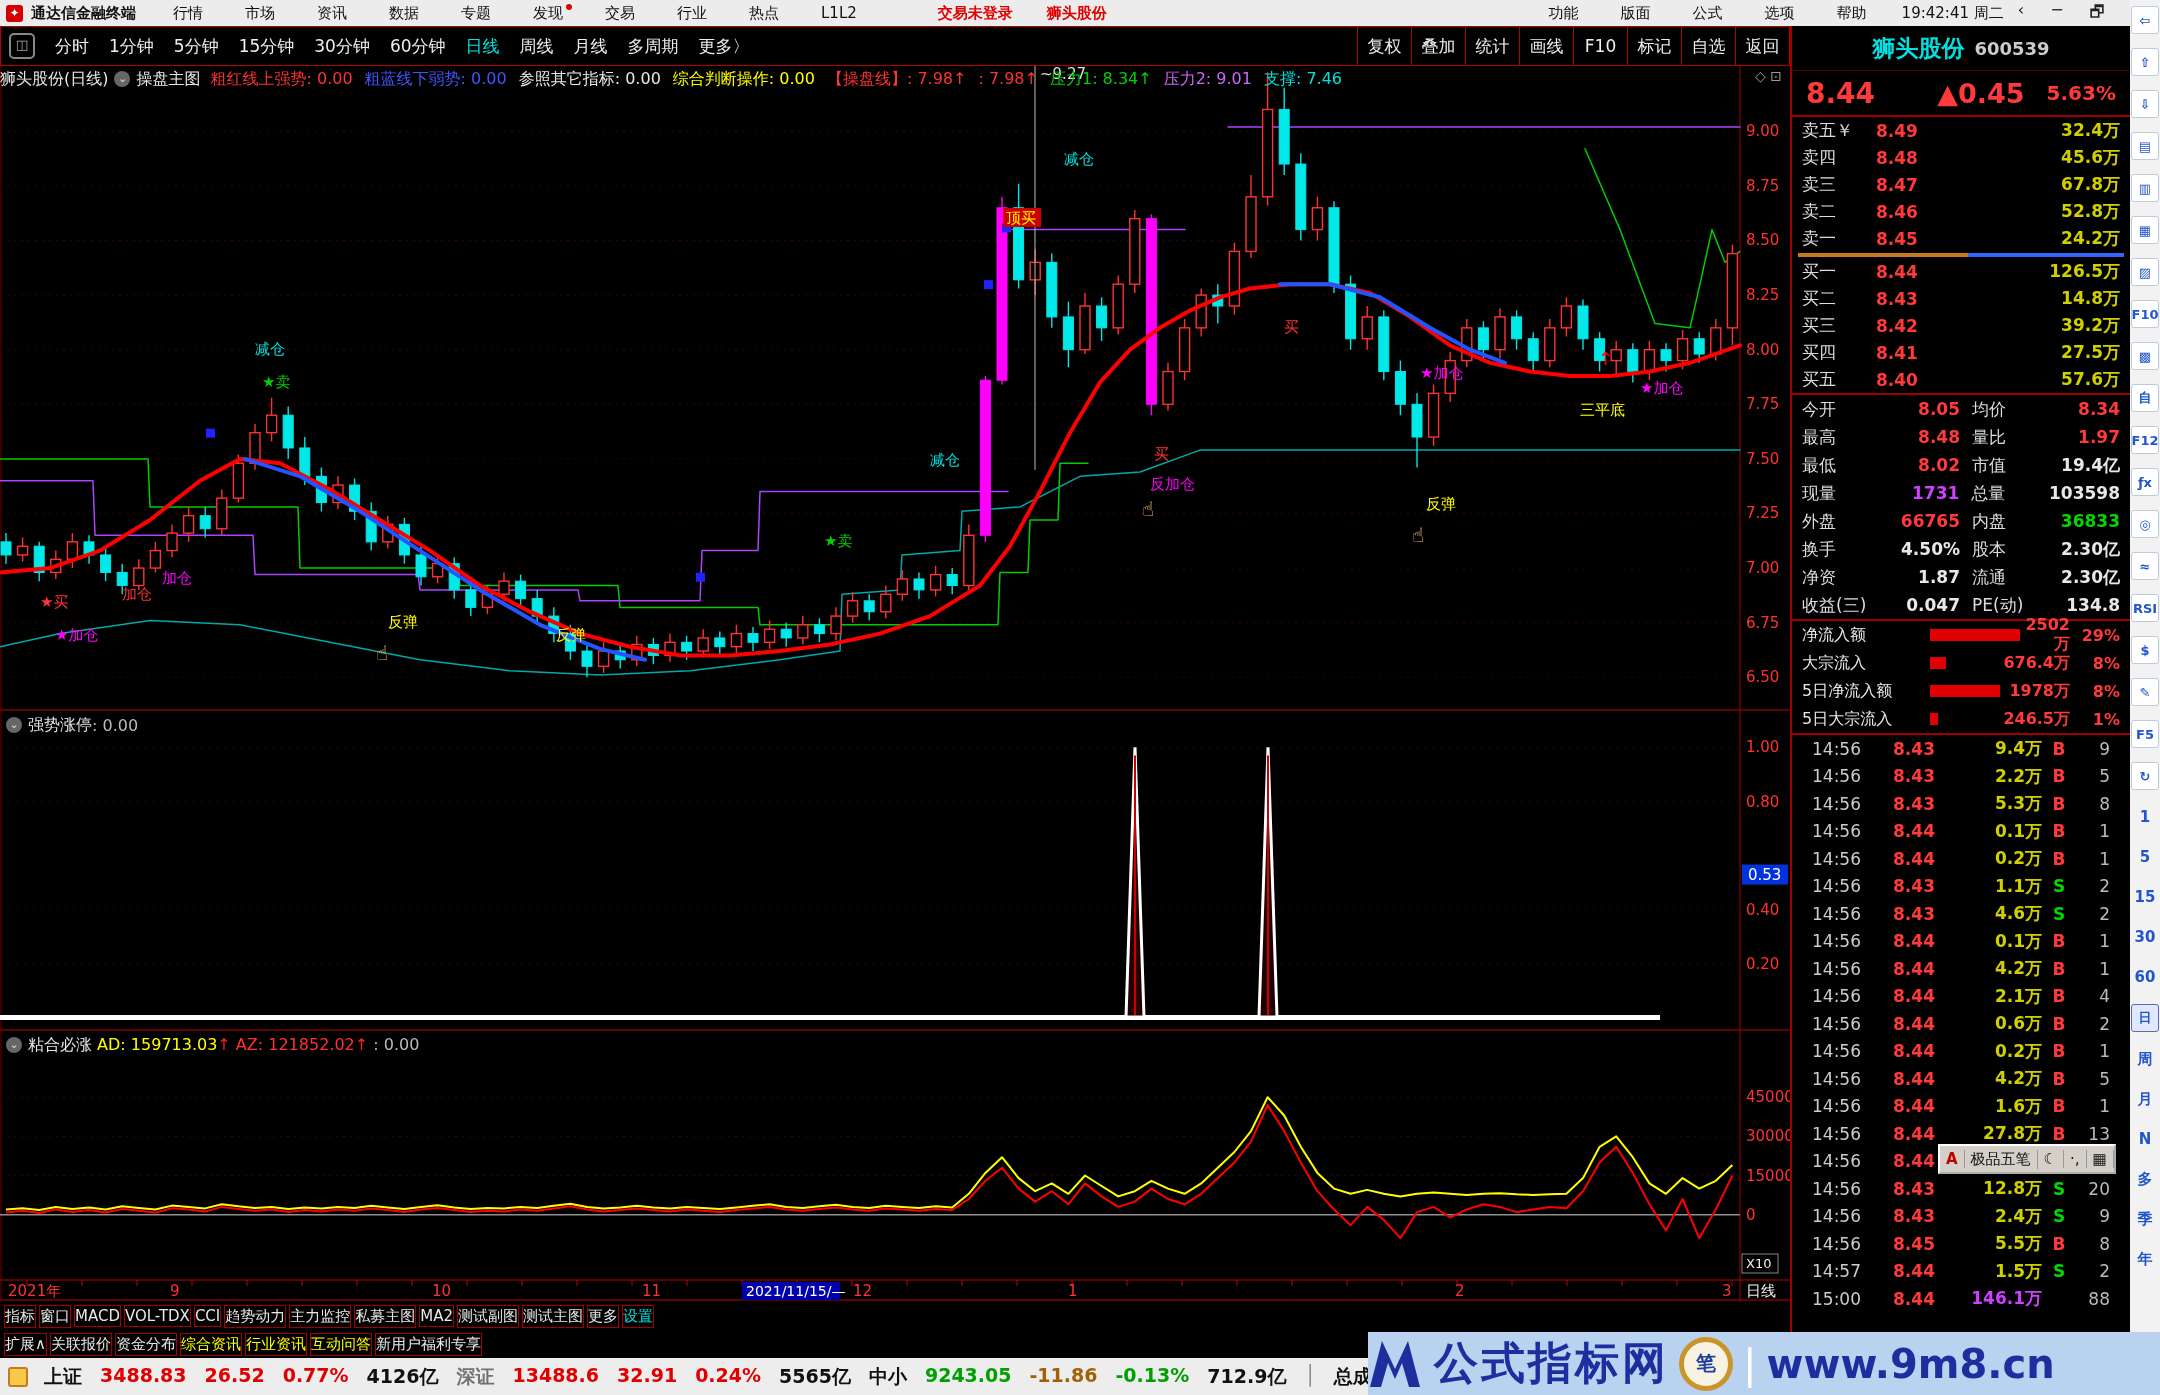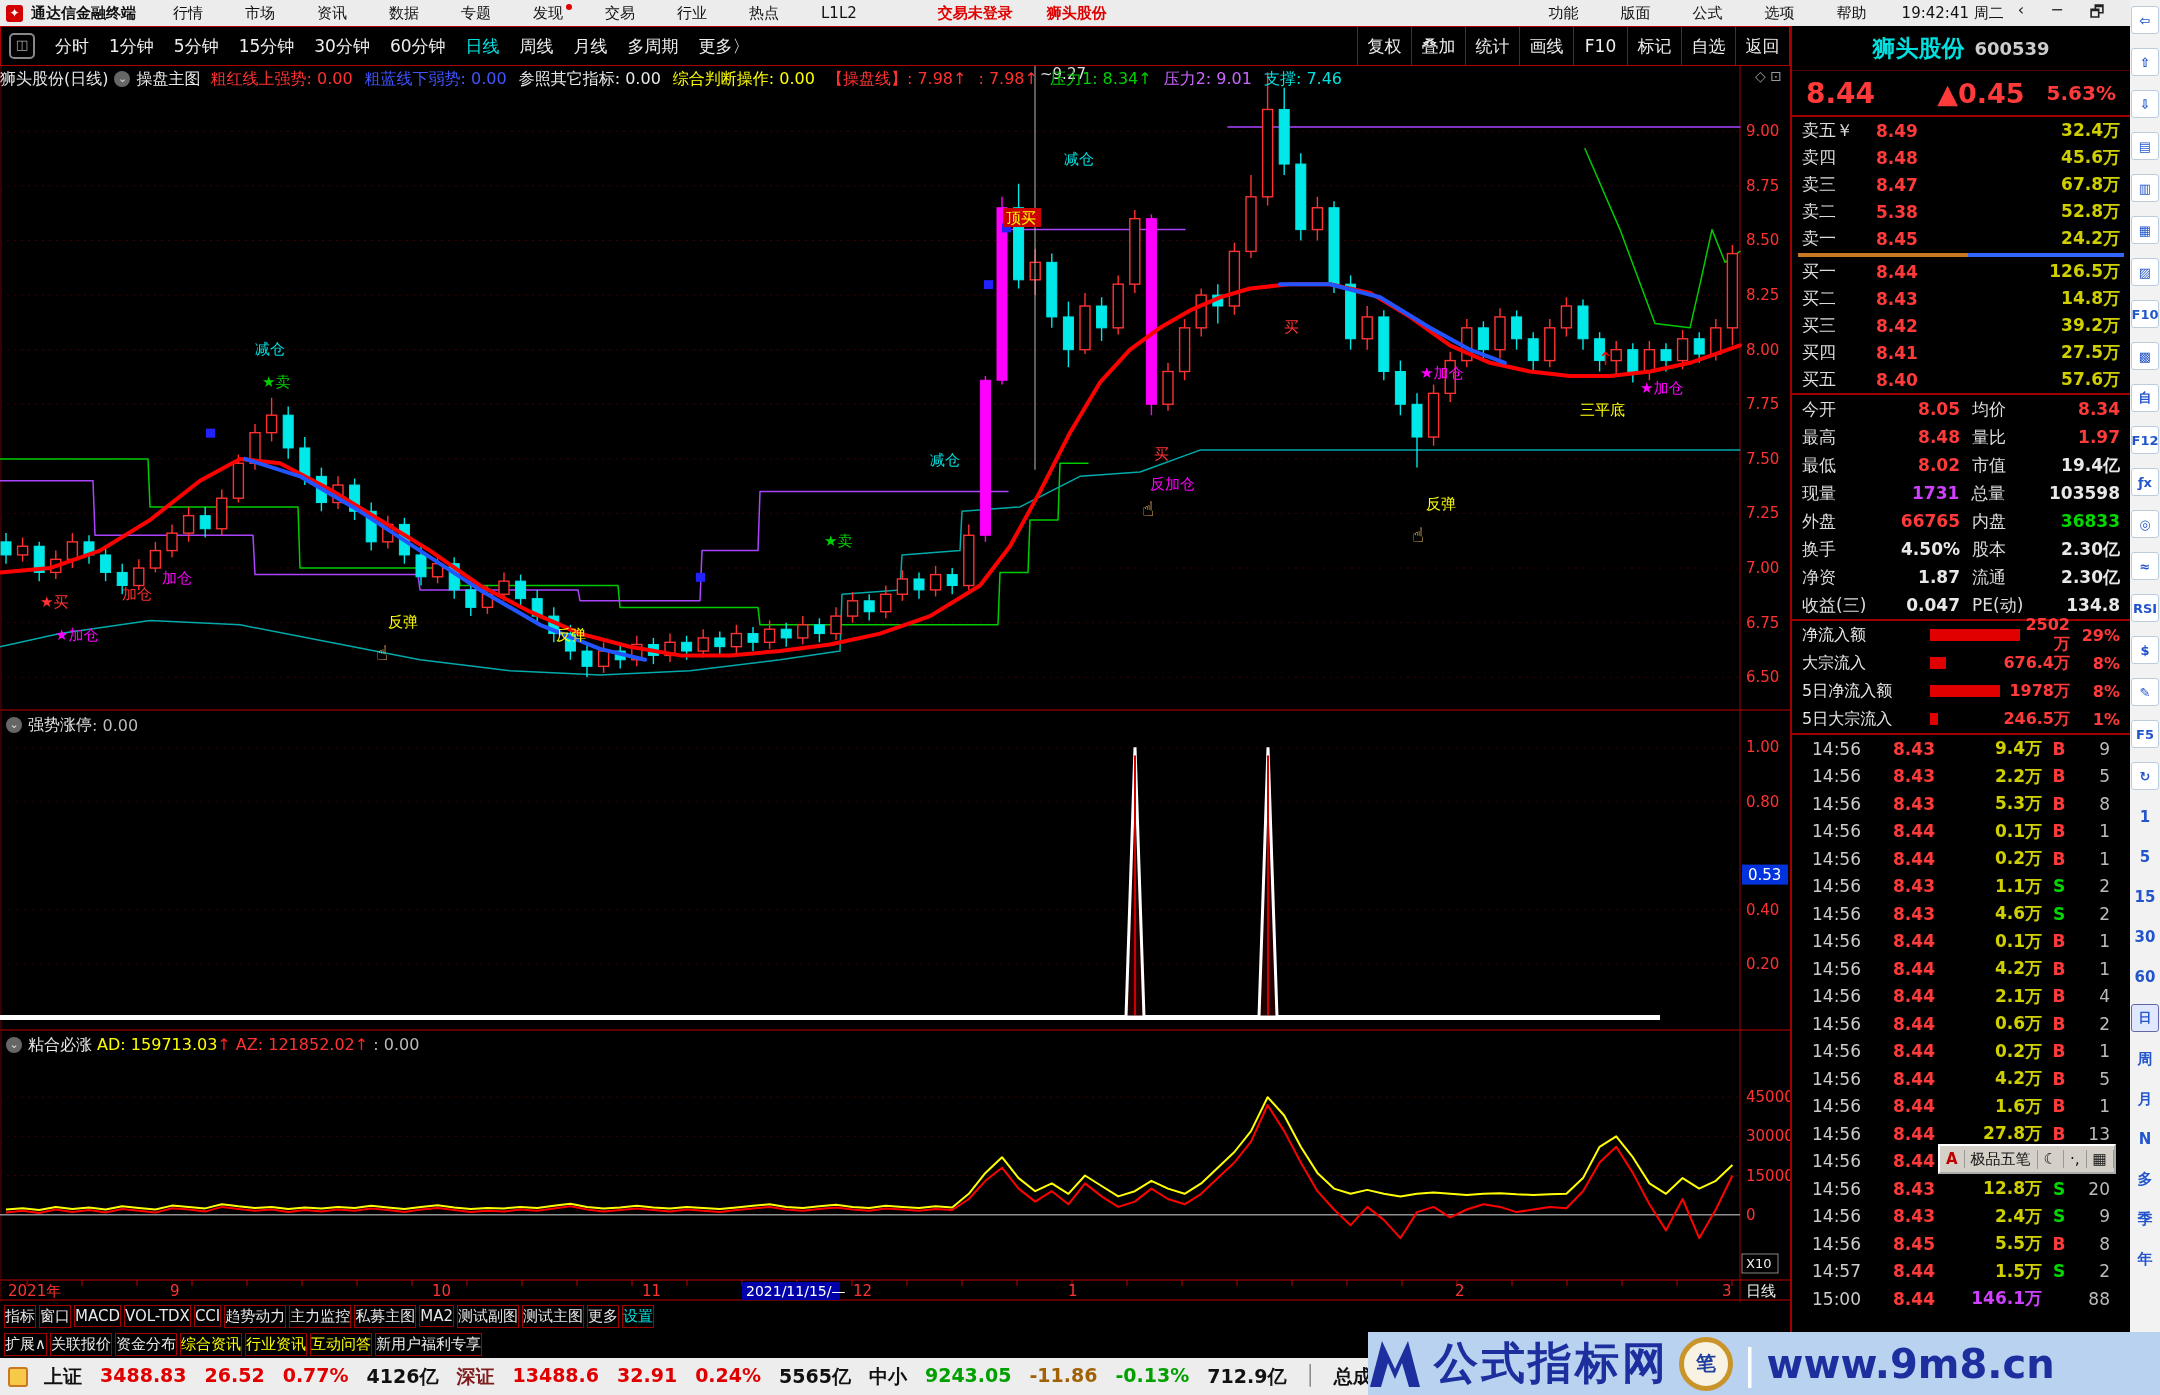--- a/index.html
+++ b/index.html
@@ -574,21 +574,21 @@
     </div>
 
   <div class="statusbar">
     <span class="sb-icon"></span>
     <span id="sb-items" style="display:flex;gap:18px;font-weight:bold;">
         <span style="color: rgb(17, 17, 17);">上证</span>
         <span style="color: rgb(224, 0, 0);">3488.83</span>
         <span style="color: rgb(224, 0, 0);">26.52</span>
         <span style="color: rgb(224, 0, 0);">0.77%</span>
         <span style="color: rgb(17, 17, 17);">4126亿</span>
-        <span style="color: #7f1d1d;">深证</span>
+        <span style="color: #737373;">深证</span>
         <span style="color: rgb(224, 0, 0);">13488.6</span>
         <span style="color: rgb(224, 0, 0);">32.91</span>
         <span style="color: rgb(224, 0, 0);">0.24%</span>
         <span style="color: rgb(17, 17, 17);">5565亿</span>
         <span style="color: rgb(17, 17, 17);">中小</span>
         <span style="color: rgb(0, 160, 0);">9243.05</span>
         <span style="color: #a16207;">-11.86</span>
         <span style="color: rgb(0, 160, 0);">-0.13%</span>
         <span style="color: rgb(17, 17, 17);">712.9亿</span>
         <span style="color: rgb(136, 136, 136);">│</span>
@@ -618,21 +618,21 @@
           <span class="p">8.48</span>
           <span class="v">45.6万</span>
         </div>
         <div class="rp-row">
           <span class="l">卖三</span>
           <span class="p">8.47</span>
           <span class="v">67.8万</span>
         </div>
         <div class="rp-row">
           <span class="l">卖二</span>
-          <span class="p">5.38</span>
+          <span class="p">8.46</span>
           <span class="v">52.8万</span>
         </div>
         <div class="rp-row">
           <span class="l">卖一</span>
           <span class="p">8.45</span>
           <span class="v">24.2万</span>
         </div>
       </div>
     <div class="rp-grad"></div>
     <div id="rp-bids">

